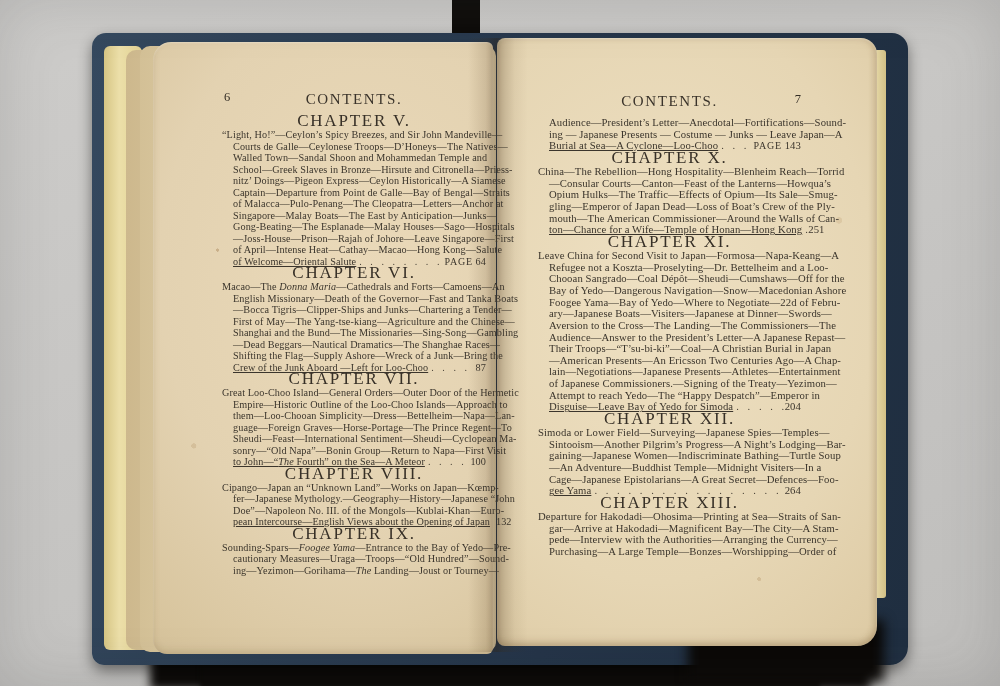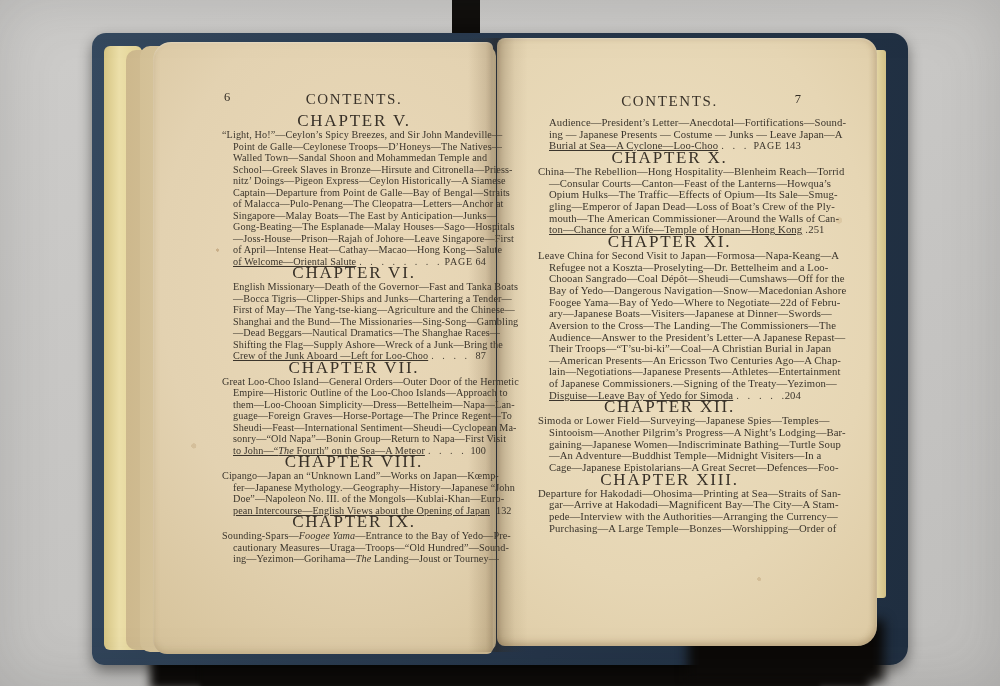--- a/index.html
+++ b/index.html
@@ -91,38 +91,39 @@
 
   <div class="textcol col-left">
     <div class="pagehead">
       <span class="pagenum pl">6</span>
       <span class="runhead">CONTENTS.</span>
     </div>
     <div id="left-blocks">
         <div class="chapter first">
           <div class="chead"><span>CHAPTER V.</span></div>
           <div class="tline"><span>“Light, Ho!”—Ceylon’s Spicy Breezes, and Sir John Mandeville—</span></div>
-          <div class="tline ind"><span>Point de Galle—Ceylonese Troops—D’Honeys—The Natives—</span></div>
+          <div class="tline ind"><span>Courts de Galle—Ceylonese Troops—D’Honeys—The Natives—</span></div>
           <div class="tline ind"><span>Walled Town—Sandal Shoon and Mohammedan Temple and</span></div>
           <div class="tline ind"><span>School—Greek Slaves in Bronze—Hirsute and Citronella—Priess-</span></div>
           <div class="tline ind"><span>nitz’ Doings—Pigeon Express—Ceylon Historically—A Siamese</span></div>
           <div class="tline ind"><span>Captain—Departure from Point de Galle—Bay of Bengal—Straits</span></div>
           <div class="tline ind"><span>of Malacca—Pulo-Penang—The Cleopatra—Letters—Anchor at</span></div>
           <div class="tline ind"><span>Singapore—Malay Boats—The East by Anticipation—Junks—</span></div>
           <div class="tline ind"><span>Gong-Beating—The Esplanade—Malay Houses—Sago—Hospitals</span></div>
           <div class="tline ind"><span>—Joss-House—Prison—Rajah of Johore—Leave Singapore—First</span></div>
           <div class="tline ind"><span>of April—Intense Heat—Cathay—Macao—Hong Kong—Salute</span></div>
           <div class="tlast ind">
             <span class="lt"><span>of Welcome—Oriental Salute</span></span>
             <span class="ld">. . . . . . . . .</span>
             <span class="lp"><span class="lpl">PAGE</span>&nbsp;<span>64</span></span>
           </div>
         </div>
         <div class="chapter">
           <div class="chead"><span>CHAPTER VI.</span></div>
+          <div class="tline"><span>Macao—The </span><i>Donna Maria</i><span>—Cathedrals and Forts—Camoens—An</span></div>
           <div class="tline ind"><span>English Missionary—Death of the Governor—Fast and Tanka Boats</span></div>
           <div class="tline ind"><span>—Bocca Tigris—Clipper-Ships and Junks—Chartering a Tender—</span></div>
           <div class="tline ind"><span>First of May—The Yang-tse-kiang—Agriculture and the Chinese—</span></div>
           <div class="tline ind"><span>Shanghai and the Bund—The Missionaries—Sing-Song—Gambling</span></div>
           <div class="tline ind"><span>—Dead Beggars—Nautical Dramatics—The Shanghae Races—</span></div>
           <div class="tline ind"><span>Shifting the Flag—Supply Ashore—Wreck of a Junk—Bring the</span></div>
           <div class="tlast ind">
             <span class="lt"><span>Crew of the Junk Aboard —Left for Loo-Choo</span></span>
             <span class="ld">. . . . . .</span>
             <span class="lp"><span>87</span></span>
@@ -197,33 +198,39 @@
           <div class="tline ind"><span>Chooan Sangrado—Coal Dépôt—Sheudi—Cumshaws—Off for the</span></div>
           <div class="tline ind"><span>Bay of Yedo—Dangerous Navigation—Snow—Macedonian Ashore</span></div>
           <div class="tline ind"><span>Foogee Yama—Bay of Yedo—Where to Negotiate—22d of Febru-</span></div>
           <div class="tline ind"><span>ary—Japanese Boats—Visiters—Japanese at Dinner—Swords—</span></div>
           <div class="tline ind"><span>Aversion to the Cross—The Landing—The Commissioners—The</span></div>
           <div class="tline ind"><span>Audience—Answer to the President’s Letter—A Japanese Repast—</span></div>
           <div class="tline ind"><span>Their Troops—“T’su-bi-ki”—Coal—A Christian Burial in Japan</span></div>
           <div class="tline ind"><span>—American Presents—An Ericsson Two Centuries Ago—A Chap-</span></div>
           <div class="tline ind"><span>lain—Negotiations—Japanese Presents—Athletes—Entertainment</span></div>
           <div class="tline ind"><span>of Japanese Commissioners.—Signing of the Treaty—Yezimon—</span></div>
+          <div class="tline ind"><span>Attempt to reach Yedo—The “Happy Despatch”—Emperor in</span></div>
           <div class="tlast ind">
             <span class="lt"><span>Disguise—Leave Bay of Yedo for Simoda</span></span>
             <span class="ld">. . . . . . .</span>
             <span class="lp"><span>204</span></span>
           </div>
         </div>
         <div class="chapter">
           <div class="chead"><span>CHAPTER XII.</span></div>
           <div class="tline"><span>Simoda or Lower Field—Surveying—Japanese Spies—Temples—</span></div>
           <div class="tline ind"><span>Sintooism—Another Pilgrim’s Progress—A Night’s Lodging—Bar-</span></div>
           <div class="tline ind"><span>gaining—Japanese Women—Indiscriminate Bathing—Turtle Soup</span></div>
           <div class="tline ind"><span>—An Adventure—Buddhist Temple—Midnight Visiters—In a</span></div>
           <div class="tline ind"><span>Cage—Japanese Epistolarians—A Great Secret—Defences—Foo-</span></div>
+          <div class="tlast ind">
+            <span class="lt"><span>gee Yama</span></span>
+            <span class="ld">. . . . . . . . . . . . . . . . .</span>
+            <span class="lp"><span>264</span></span>
+          </div>
         </div>
         <div class="chapter">
           <div class="chead"><span>CHAPTER XIII.</span></div>
           <div class="tline"><span>Departure for Hakodadi—Ohosima—Printing at Sea—Straits of San-</span></div>
           <div class="tline ind"><span>gar—Arrive at Hakodadi—Magnificent Bay—The City—A Stam-</span></div>
           <div class="tline ind"><span>pede—Interview with the Authorities—Arranging the Currency—</span></div>
           <div class="tline ind"><span>Purchasing—A Large Temple—Bonzes—Worshipping—Order of</span></div>
         </div>
       </div>
   </div>

